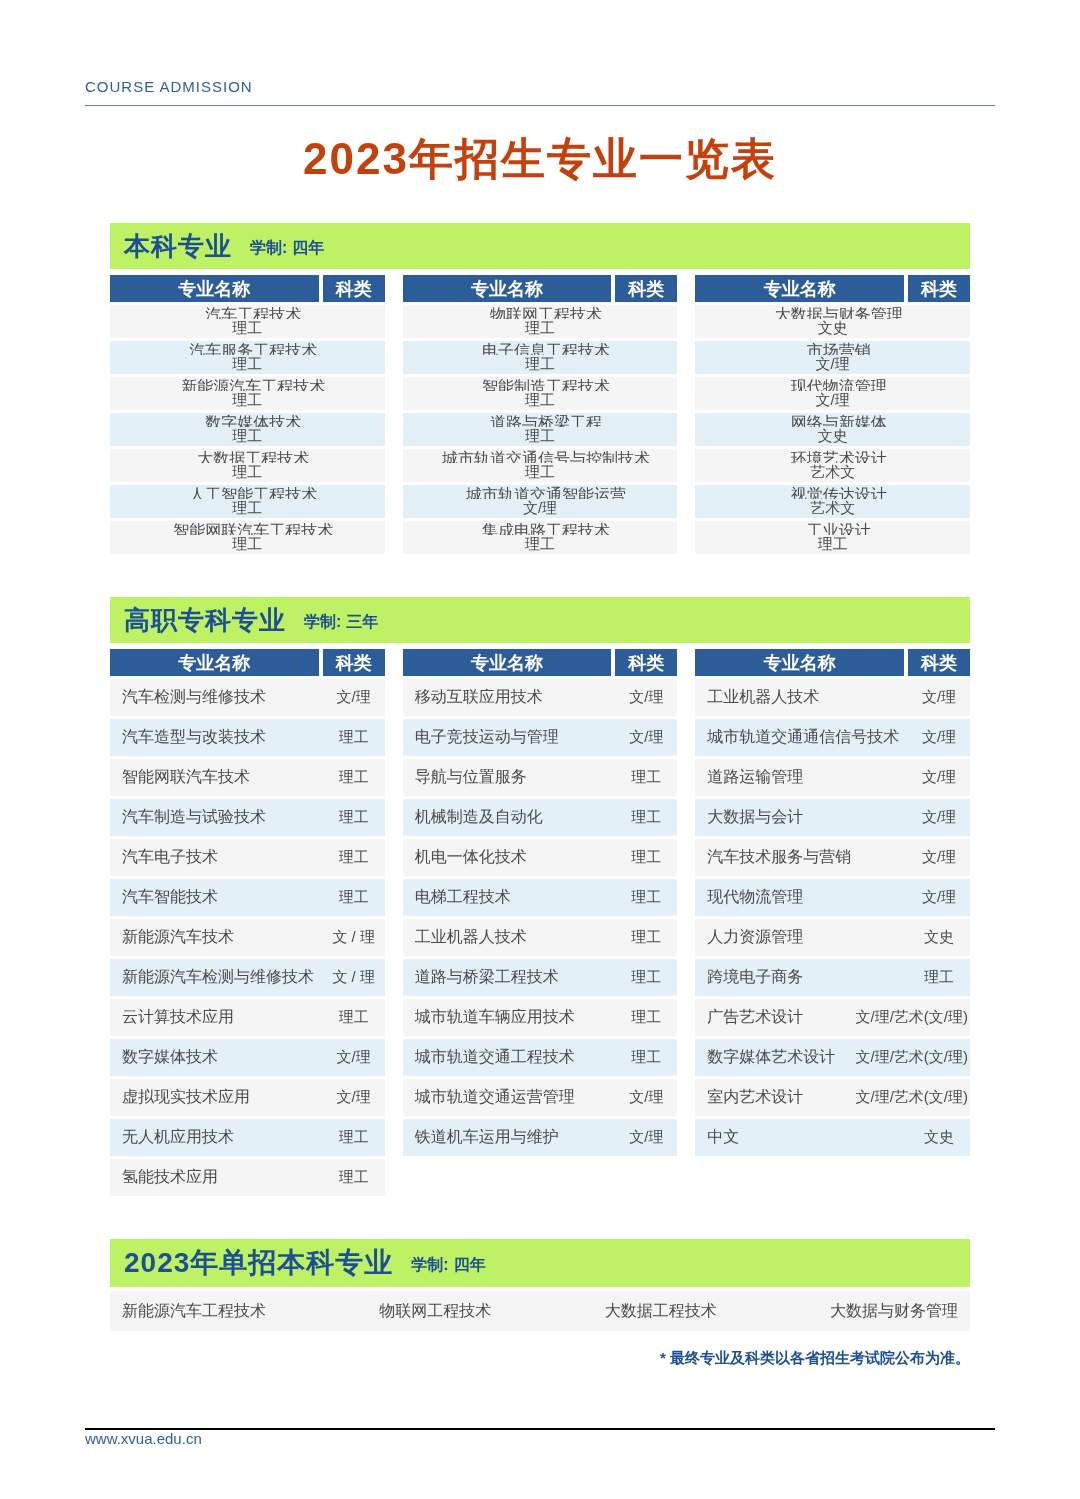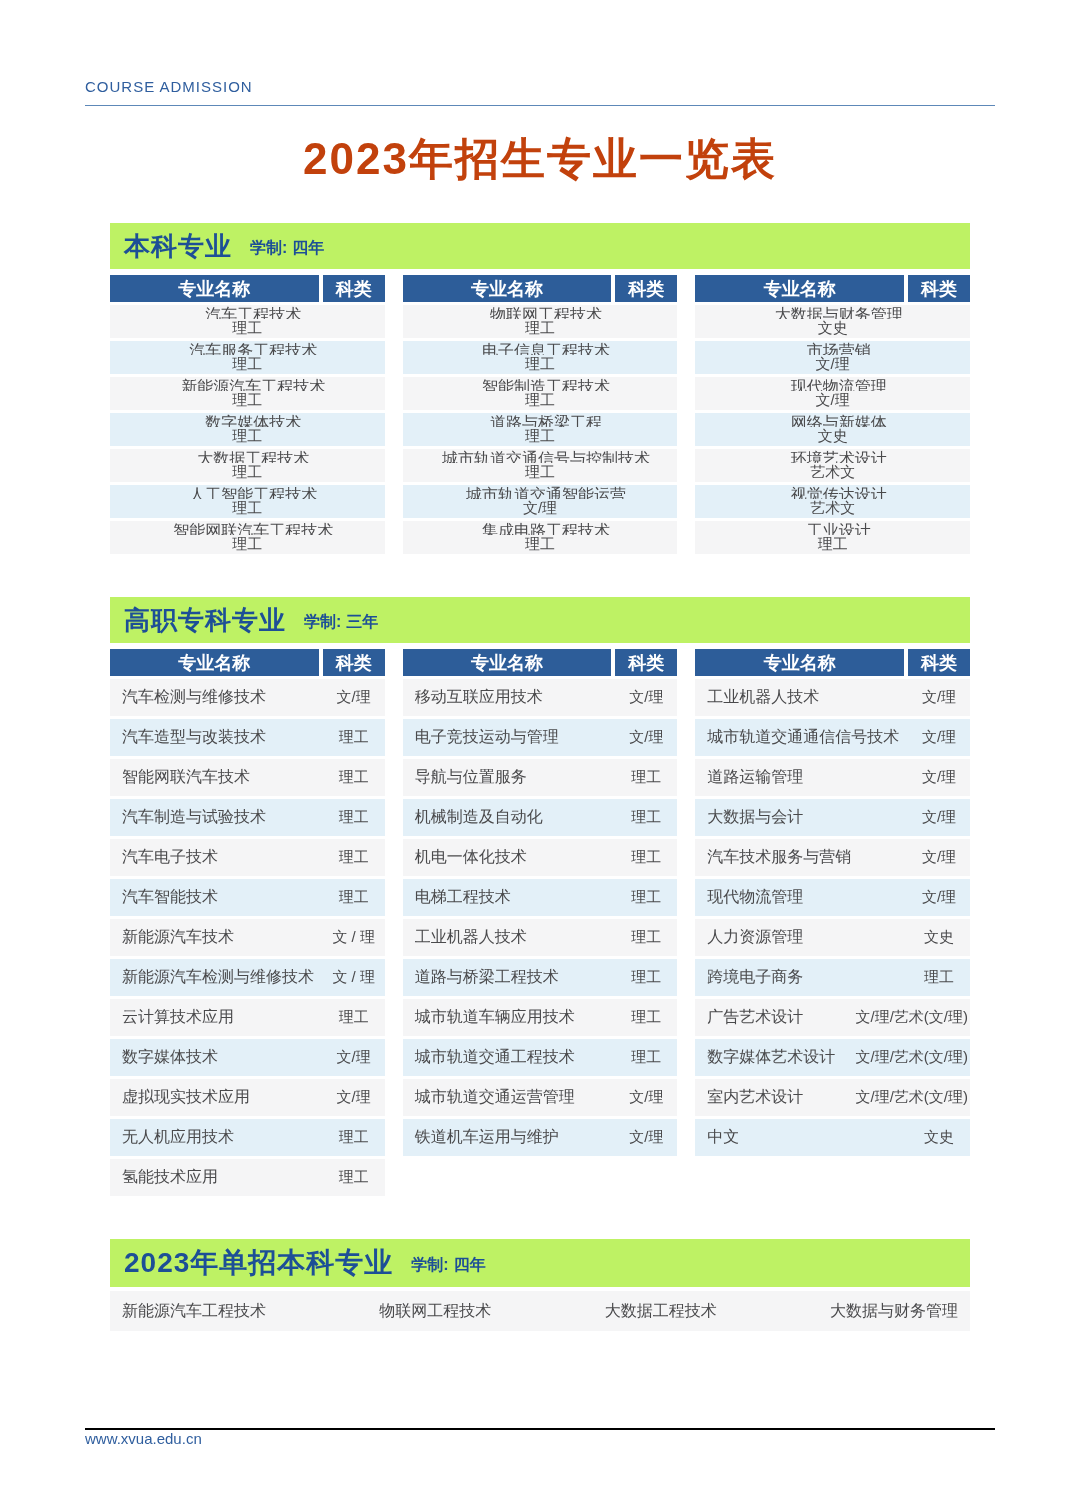--- a/index.html
+++ b/index.html
@@ -459,19 +459,20 @@
         </span>
       </div>
       <div class="danzhao-majors" id="danzhao-majors">
           <div class="dz-major">新能源汽车工程技术</div>
           <div class="dz-major">物联网工程技术</div>
           <div class="dz-major">大数据工程技术</div>
           <div class="dz-major">大数据与财务管理</div>
         </div>
     </div>
 
+    <div class="footnote">* 最终专业及科类以各省招生考试院公布为准。</div>
   </div>
 
   <div class="footer">
     <a class="footer-url" href="#">www.xvua.edu.cn</a>
   </div>
 
 </div>
 
 </body></html>

